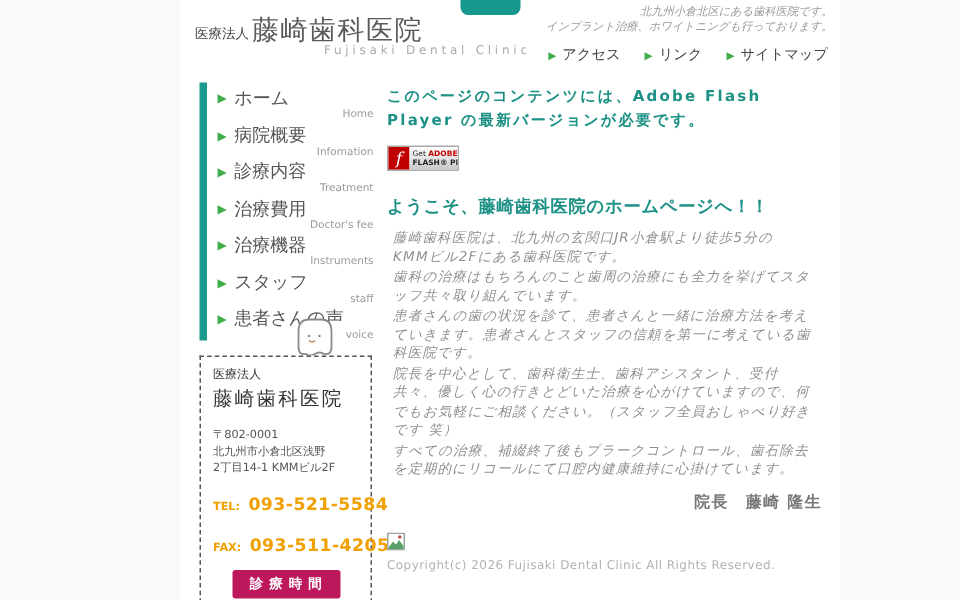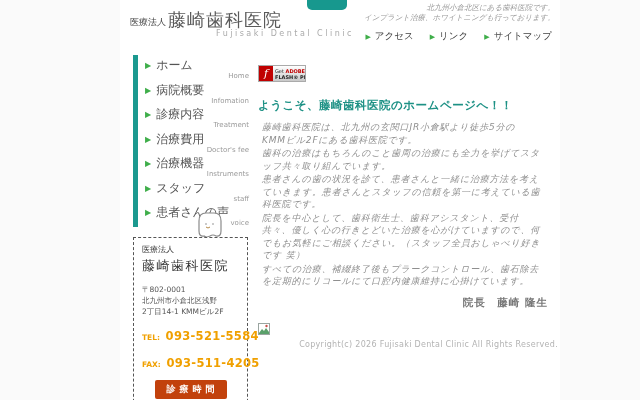--- a/index.html
+++ b/index.html
@@ -30,36 +30,36 @@
   .tooth { position:absolute; left:72px; top:209px; }
 
   
   .info-box { position:absolute; left:13px; top:237px; width:115px; height:180px; border:1px dashed #555; background:#fff; padding:6px 8px; }
   .ib-corp { font-size:8px; color:#333; }
   .ib-name { font-size:13px; letter-spacing:1.5px; color:#333; margin:2px 0 9px; }
   .ib-addr { font-size:7.5px; color:#555; line-height:11px; }
   .ib-tel { margin-top:8px; color:#f0a000; font-weight:bold; white-space:nowrap; }
   .ib-tel .lbl { font-size:7.5px; }
   .ib-tel .num { font-size:11.5px; letter-spacing:0.3px; }
-  .hours-btn { margin:9px auto 6px; width:72px; background:#c2410c; color:#fff; font-size:9px; font-weight:bold; letter-spacing:4px; text-align:center; padding:3px 0 3px 4px; border-radius:2px; cursor:pointer; }
+  .hours-btn { margin:9px auto 6px; width:72px; background:#be185d; color:#fff; font-size:9px; font-weight:bold; letter-spacing:4px; text-align:center; padding:3px 0 3px 4px; border-radius:2px; cursor:pointer; }
 
   
   .main { position:absolute; left:138px; top:57px; width:300px; }
   .flash-notice { color:#1d9185; font-weight:bold; font-size:10px; letter-spacing:1.5px; line-height:16px; white-space:pre-line; }
   .flash-badge { margin-top:8px; width:48px; height:17px; display:flex; border:1px solid #aaa; cursor:pointer; }
   .fb-logo { width:14px; background:#c00000; color:#fff; display:flex; align-items:center; justify-content:center; font-family:"DejaVu Serif","Liberation Serif",serif; font-style:italic; font-size:11px; }
   .fb-text { flex:1; background:linear-gradient(#ffffff,#c8c8c8); font-size:5px; line-height:6px; padding:2px 1px 0 2px; color:#222; white-space:nowrap; overflow:hidden; }
   .fb-adobe { color:#c00000; font-weight:bold; }
   .fb-prod { font-weight:bold; }
   .welcome { margin-top:16px; color:#1d9185; font-weight:bold; font-size:11.5px; letter-spacing:0.5px; }
   .paras { margin-top:8px; padding-left:4px;font-style:italic; }
   .para { font-size:9px; color:#8f8f8f; line-height:12.5px; letter-spacing:0.8px; white-space:pre-line; margin-bottom:1px; }
   .signature { margin-top:8px; text-align:right; padding-right:10px; color:#777; font-size:10.5px; font-weight:bold; letter-spacing:1px; }
   .broken-img { margin-top:10px; width:12px; height:12px; }
-  .copyright { margin-top:8px; text-align:right; font-size:8px; color:#b3b3b3; letter-spacing:0.3px; }
+  .copyright { margin-top:8px; text-align:left; font-size:8px; color:#b3b3b3; letter-spacing:0.3px; }
 </style>
 </head>
 <body>
 
 <div class="page">
 
   <div class="top-tab"></div>
 
   <div class="logo">
     <span class="logo-corp">医療法人</span>
@@ -163,20 +163,22 @@
     </div>
     <div class="ib-tel">
       <span class="lbl">FAX:</span>
       <span class="num">093-511-4205</span>
     </div>
     <div class="hours-btn">診療時間</div>
 
   </div>
 
   <div class="main">
+    <div class="flash-notice">このページのコンテンツには、Adobe Flash
+Player の最新バージョンが必要です。</div>
 
     <div class="flash-badge">
       <div class="fb-logo">f</div>
       <div class="fb-text">
         <div>
           <span>Get </span><span class="fb-adobe">ADOBE®</span>
         </div>
         <div class="fb-prod">FLASH® PLAYER</div>
       </div>
     </div>

